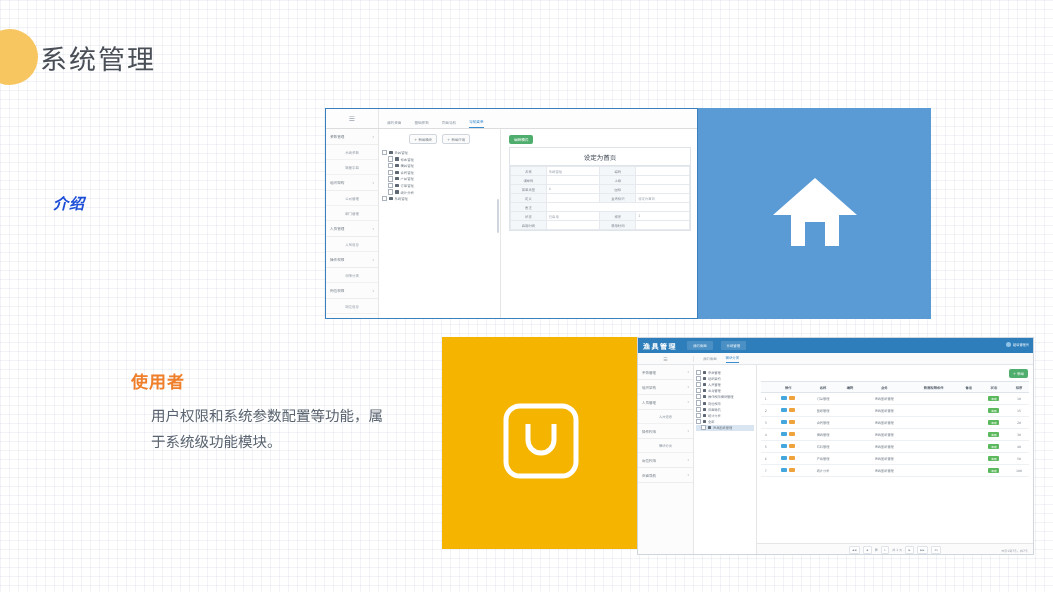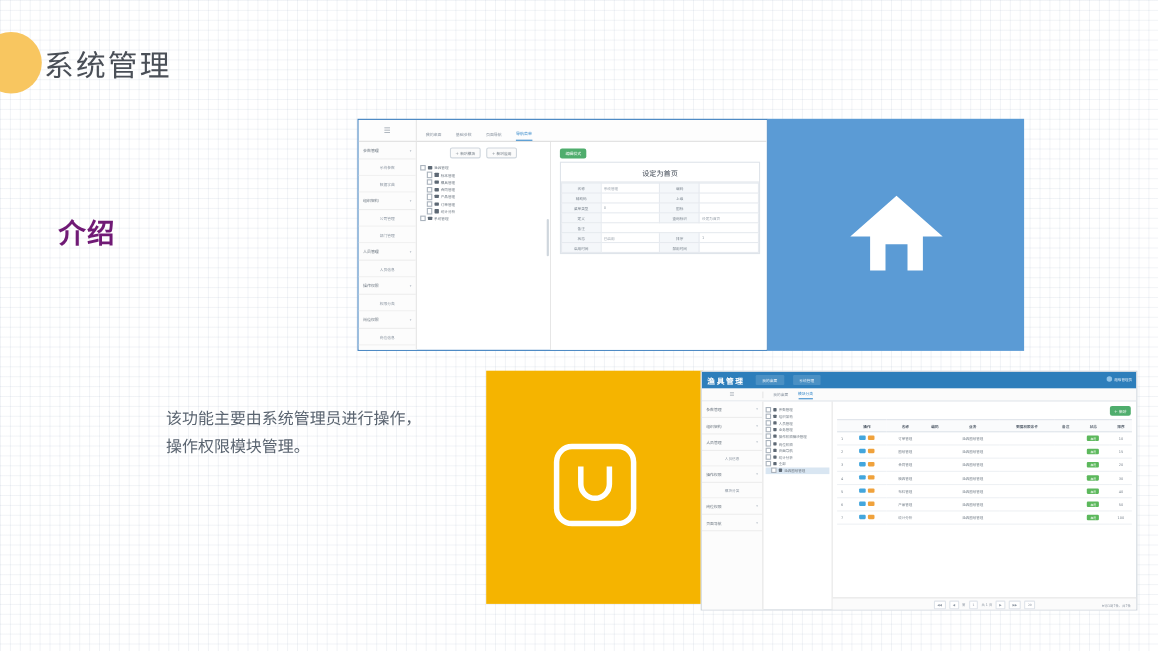--- a/index.html
+++ b/index.html
@@ -29,22 +29,22 @@
   .page-title{
     position:absolute;left:40px;top:38px;
     font-family:"DejaVu Serif","Liberation Serif",serif;
     font-size:27px;color:#4a4f57;letter-spacing:2px;
     white-space:nowrap;
   }
 
   
   .intro-block{position:absolute;left:53px;top:192px;width:272px;}
   .intro-head{
-    font-size:25px;font-weight:bold;color:#701a75;
-    letter-spacing:1px;margin:0 0 12px 0;
+    font-size:15px;font-weight:bold;color:#1d4ed8;
+    letter-spacing:1px;margin:0 0 12px 0;font-style:italic;
   }
   .intro-body{
     font-size:14.5px;color:#5a6470;line-height:27px;
     letter-spacing:.2px;margin:0;
   }
   .user-block{position:absolute;left:131px;top:368px;width:266px;}
   .user-head{
     font-size:17px;font-weight:bold;color:#ef7f2a;
     letter-spacing:1px;margin:0 0 10px 0;
   }
@@ -155,21 +155,22 @@
 <div class="grid-bg"></div>
 
 <div class="corner-circle"></div>
 <div class="page-title">系统管理</div>
 
 <div class="intro-block">
   <p class="intro-head">介绍</p>
 </div>
 
 <div class="user-block">
-  <p class="user-body">该功能主要由系统管理员进行操作，操作权限模块管理。</p>
+  <p class="user-head">使用者</p>
+  <p class="user-body">用户权限和系统参数配置等功能，属于系统级功能模块。</p>
 </div>
 
 <div class="shot" id="shotA">
   <div class="a-topbar">
     <div class="a-hamb">☰</div>
     <div class="a-tabs" id="a-tabs">
         <div class="a-tab">我的桌面</div>
         <div class="a-tab">基础参数</div>
         <div class="a-tab">页面导航</div>
         <div class="a-tab sel">导航菜单</div>

